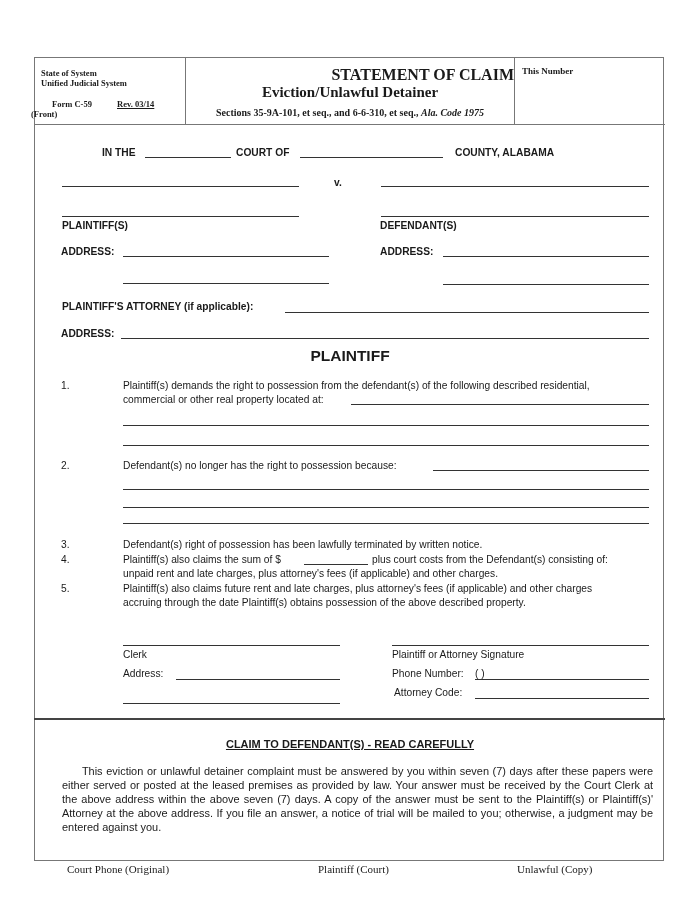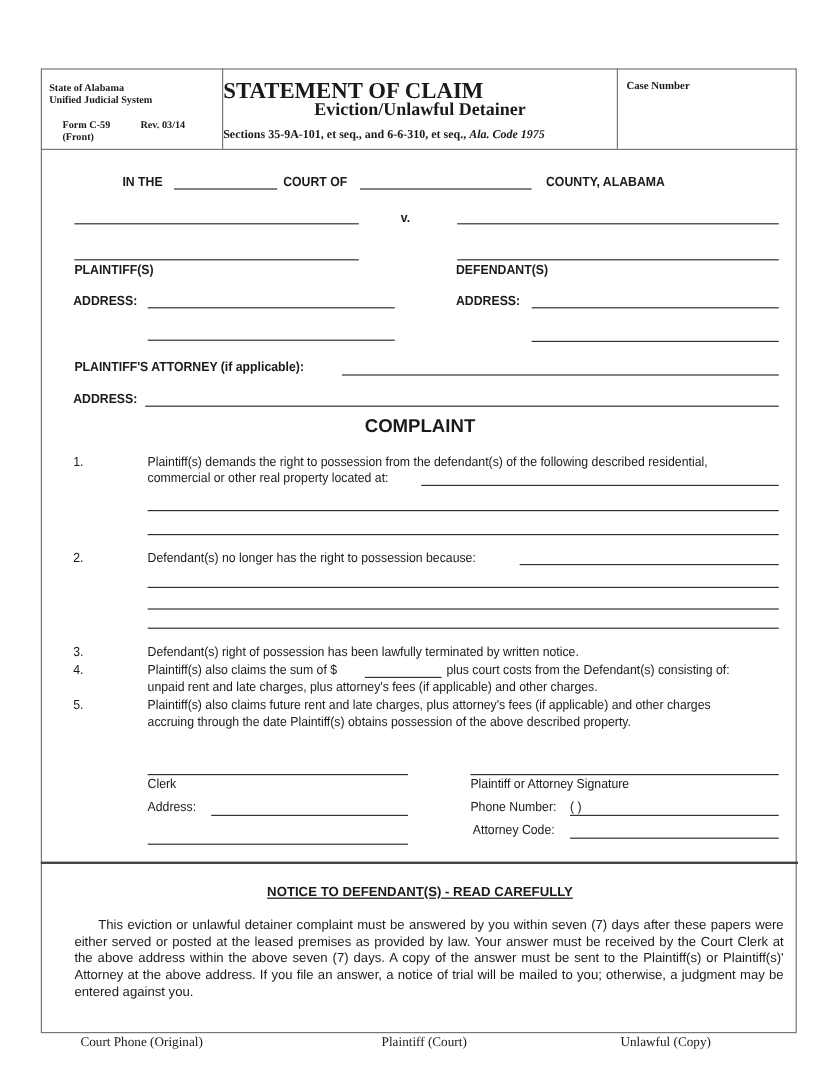--- a/index.html
+++ b/index.html
@@ -19,31 +19,31 @@
   .notice { font-family:"Liberation Sans", sans-serif; font-size:11px; line-height:14px; text-align:justify; }
 </style>
 </head>
 <body>
 
 <div class="frame"></div>
 <div class="hdr-bottom"></div>
 <div class="vline" style="left:185px; top:57px; height:67px;"></div>
 <div class="vline" style="left:514px; top:57px; height:67px;"></div>
 
-<div class="t small-bold" style="left:41px; top:68px;">State of Alabama</div>
+<div class="t small-bold" style="left:41px; top:68px;">State of System</div>
 <div class="t small-bold" style="left:41px; top:78px;text-align:right;">Unified Judicial System</div>
 <div class="t small-bold" style="left:52px; top:99px;">Form C-59</div>
-<div class="t small-bold" style="left:117px; top:99px;">Rev. 03/14</div>
-<div class="t small-bold" style="left:52px; top:109px;">(Front)</div>
+<div class="t small-bold" style="left:117px; top:99px;text-decoration:underline;">Rev. 03/14</div>
+<div class="t small-bold" style="left:31px; top:109px;">(Front)</div>
 
-<div class="t serif" style="left:186px; width:328px; top:66px; text-align:left; font-weight:bold; font-size:19px;">STATEMENT OF CLAIM</div>
+<div class="t serif" style="left:186px; width:328px; top:66px; text-align:right; font-weight:bold; font-size:16px;">STATEMENT OF CLAIM</div>
 <div class="t serif" style="left:186px; width:328px; top:84px; text-align:center; font-weight:bold; font-size:15px;">Eviction/Unlawful Detainer</div>
-<div class="t serif" style="left:186px; width:328px; top:107px; text-align:left; font-weight:bold; font-size:10px;"><span>Sections 35-9A-101, et seq., and 6-6-310, et seq., </span><i>Ala. Code 1975</i></div>
+<div class="t serif" style="left:186px; width:328px; top:107px; text-align:center; font-weight:bold; font-size:10px;"><span>Sections 35-9A-101, et seq., and 6-6-310, et seq., </span><i>Ala. Code 1975</i></div>
 
-<div class="t small-bold" style="left:522px; top:66px; font-size:9px;">Case Number</div>
+<div class="t small-bold" style="left:522px; top:66px; font-size:9px;">This Number</div>
 <div class="t" style="left:520px; top:80px; width:140px; height:40px;"></div>
 
 <div class="t lbl" style="left:102px; top:146px;">IN THE</div>
 <div class="hline" style="left:145px; top:157px; width:86px;"></div>
 <div class="t lbl" style="left:236px; top:146px;">COURT OF</div>
 <div class="hline" style="left:300px; top:157px; width:143px;"></div>
 <div class="t lbl" style="left:455px; top:146px;">COUNTY, ALABAMA</div>
 
 <div class="hline" style="left:62px; top:186px; width:237px;"></div>
 <div class="t lbl" style="left:334px; top:176px;">v.</div>
@@ -59,21 +59,21 @@
 <div class="t lbl" style="left:380px; top:245px;">ADDRESS:</div>
 <div class="hline" style="left:443px; top:256px; width:206px;"></div>
 <div class="hline" style="left:123px; top:283px; width:206px;"></div>
 <div class="hline" style="left:443px; top:284px; width:206px;"></div>
 
 <div class="t lbl" style="left:62px; top:300px;">PLAINTIFF'S ATTORNEY (if applicable):</div>
 <div class="hline" style="left:285px; top:312px; width:364px;"></div>
 <div class="t lbl" style="left:61px; top:327px;">ADDRESS:</div>
 <div class="hline" style="left:121px; top:338px; width:528px;"></div>
 
-<div class="t sans" style="left:0; width:700px; top:347px; text-align:center; font-weight:bold; font-size:15.5px;">COMPLAINT</div>
+<div class="t sans" style="left:0; width:700px; top:347px; text-align:center; font-weight:bold; font-size:15.5px;">PLAINTIFF</div>
 
 <div class="t body" style="left:61px; top:379px;">1.</div>
 <div class="t body" style="left:123px; top:379px;">Plaintiff(s) demands the right to possession from the defendant(s) of the following described residential,</div>
 <div class="t body" style="left:123px; top:393px;">commercial or other real property located at:</div>
 <div class="hline" style="left:351px; top:404px; width:298px;"></div>
 <div class="hline" style="left:123px; top:425px; width:526px;"></div>
 <div class="hline" style="left:123px; top:445px; width:526px;"></div>
 
 <div class="t body" style="left:61px; top:459px;">2.</div>
 <div class="t body" style="left:123px; top:459px;">Defendant(s) no longer has the right to possession because:</div>
@@ -104,18 +104,18 @@
 <div class="hline" style="left:392px; top:645px; width:257px;"></div>
 <div class="t body" style="left:392px; top:648px;">Plaintiff or Attorney Signature</div>
 <div class="t body" style="left:392px; top:667px;">Phone Number:</div>
 <div class="t body" style="left:475px; top:667px;">(      )</div>
 <div class="hline" style="left:475px; top:679px; width:174px;"></div>
 <div class="t body" style="left:394px; top:686px;">Attorney Code:</div>
 <div class="hline" style="left:475px; top:698px; width:174px;"></div>
 
 <div class="divider"></div>
 
-<div class="t sans" style="left:0; width:700px; top:738px; text-align:center; font-weight:bold; font-size:11px; text-decoration:underline;">NOTICE TO DEFENDANT(S) - READ CAREFULLY</div>
+<div class="t sans" style="left:0; width:700px; top:738px; text-align:center; font-weight:bold; font-size:11px; text-decoration:underline;">CLAIM TO DEFENDANT(S) - READ CAREFULLY</div>
 <div class="abs notice" style="left:62px; top:764px; width:594px; text-indent:20px; font-size:11px; transform:scaleX(0.995); transform-origin:left;">This eviction or unlawful detainer complaint must be answered by you within seven (7) days after these papers were either served or posted at the leased premises as provided by law.  Your answer must be received by the Court Clerk at the above address within the above seven (7) days.  A copy of the answer must be sent to the Plaintiff(s) or Plaintiff(s)' Attorney at the above address. If you file an answer, a notice of trial will be mailed to you; otherwise, a judgment may be entered against you.</div>
 
 <div class="t serif" style="left:67px; top:863px; font-size:11px;">Court Phone (Original)</div>
 <div class="t serif" style="left:318px; top:863px; font-size:11px;">Plaintiff (Court)</div>
 <div class="t serif" style="left:517px; top:863px; font-size:11px;">Unlawful (Copy)</div>
 
 </body></html>

